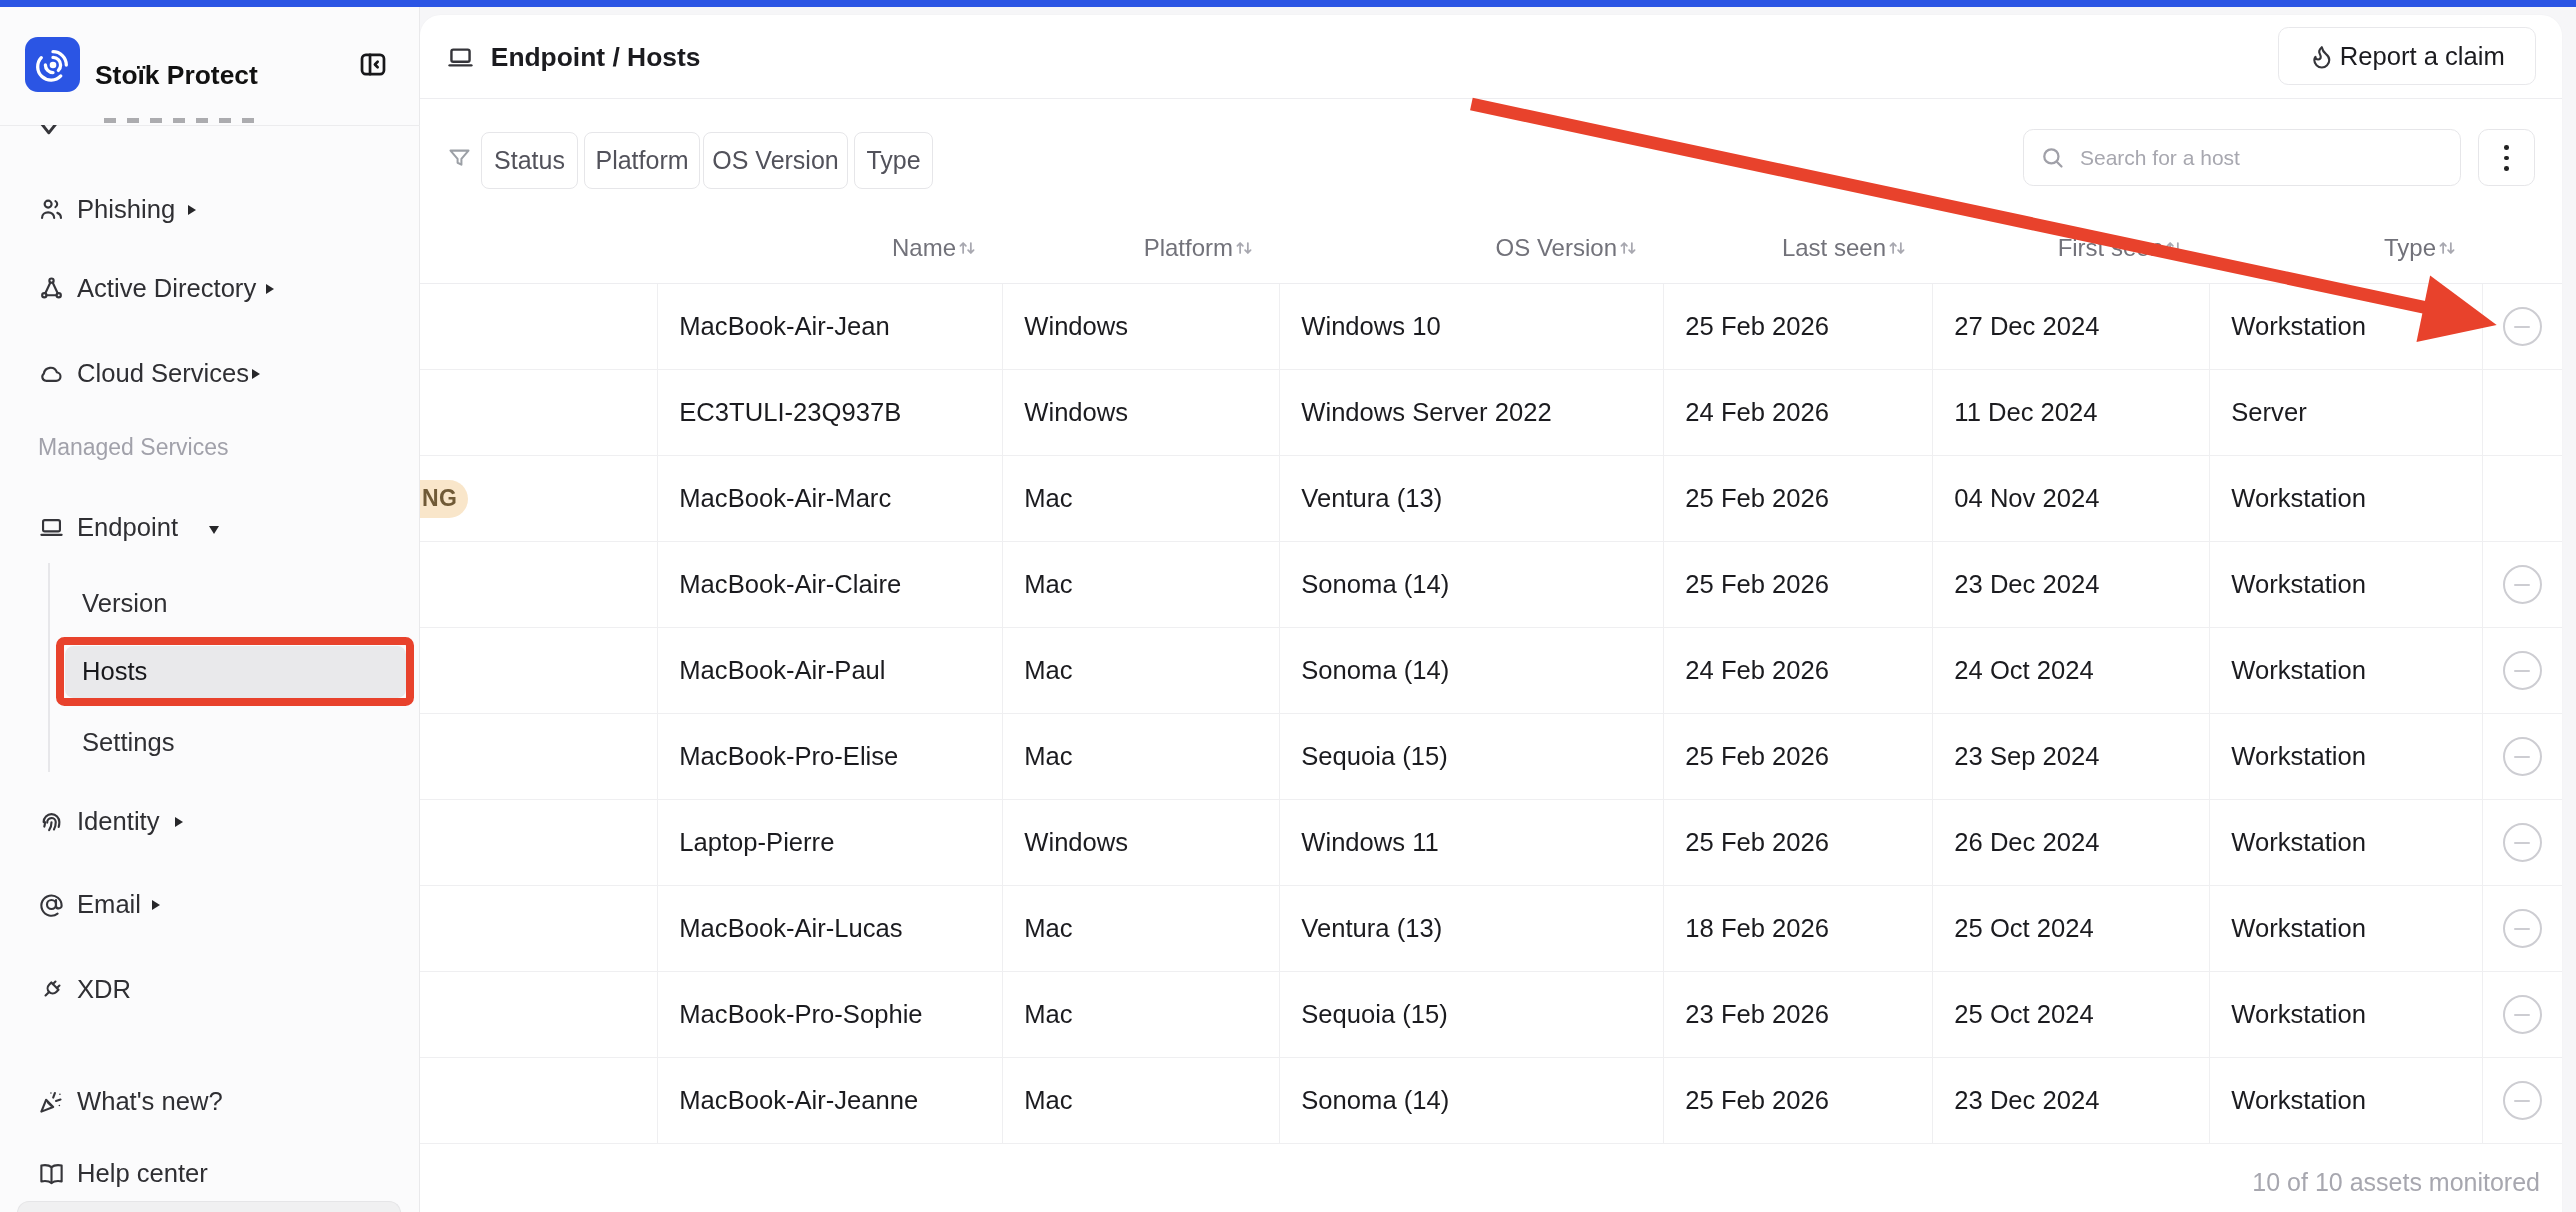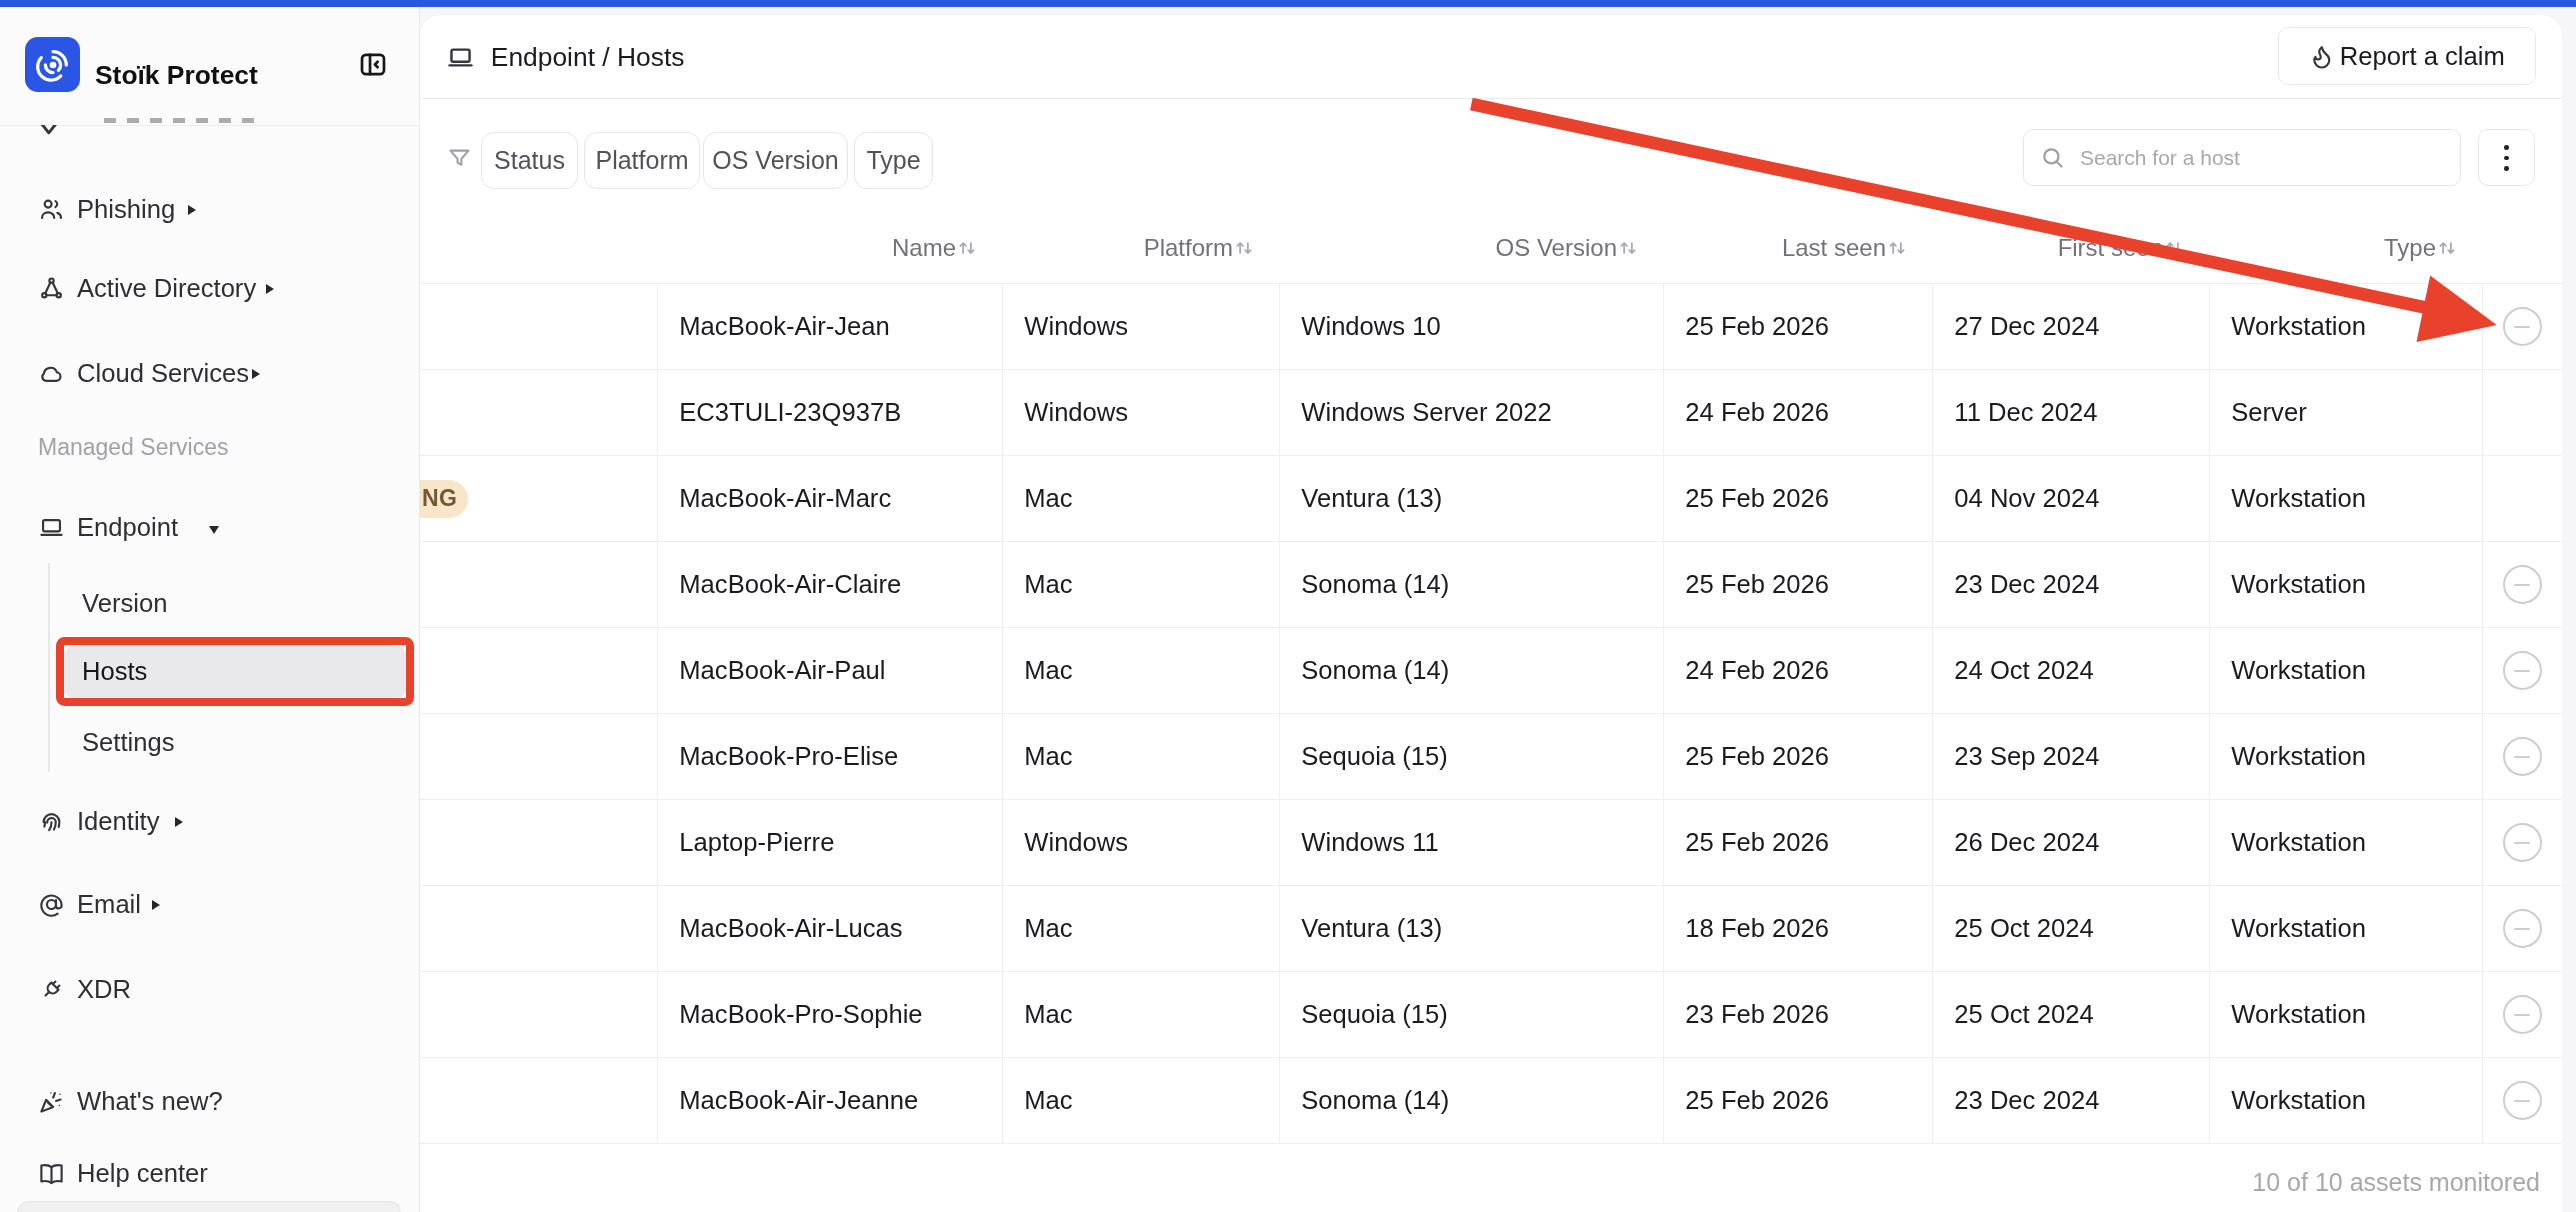--- a/index.html
+++ b/index.html
@@ -16,27 +16,27 @@
   .stroke{fill:none;stroke:#35353a;stroke-width:1.9;stroke-linecap:round;stroke-linejoin:round}
 
   
   #top-strip{left:0;top:0;width:2576px;height:6.8px;background:var(--blue);z-index:90}
 
   
   #card{left:420px;top:15.4px;width:2142px;height:1198px;background:#fff;
         border-radius:20.5px 20.5px 0 0;z-index:5;box-shadow:0 0.9px 1.7px rgba(0,0,0,.04)}
   #topbar{left:0;top:0;width:2142px;height:84px;border-bottom:0.9px solid var(--line)}
   #breadcrumb{left:26.4px;top:0;height:84px;display:flex;align-items:center;gap:15.4px}
-  #breadcrumb .bc-text{font-size:26.4px;font-weight:400;color:var(--ink)}
+  #breadcrumb .bc-text{font-size:26.4px;font-weight:700;color:var(--ink)}
   #report-btn{left:1858px;top:12px;width:258px;height:58px;border:1.7px solid #e8e8eb;border-radius:10.2px;
       background:#fff;display:flex;align-items:center;justify-content:center;gap:5px;cursor:pointer}
   #report-btn span{font-size:25.6px;font-weight:500;color:var(--ink)}
 
   
-  .chip{position:absolute;top:117px;height:57px;border:1.7px solid var(--chipline);border-radius:13px;
+  .chip{position:absolute;top:117px;height:57px;border:1.7px solid var(--chipline);border-radius:8px;
         background:#fff;display:flex;align-items:center;justify-content:center;
         font-size:25px;color:#52525b;cursor:pointer}
   #funnel{left:25.6px;top:130px}
   #search-box{left:1603px;top:114px;width:438px;height:57px;border:1.7px solid var(--chipline);
       border-radius:10.2px;display:flex;align-items:center;gap:13.6px;padding:0 15.4px;background:#fff}
   #search-box input{border:none;outline:none;flex:1;font-size:21px;color:var(--ink);
       font-family:inherit;background:transparent}
   #search-box input::placeholder{color:var(--faint)}
   #kebab-btn{left:2058px;top:114px;width:57px;height:57px;border:1.7px solid var(--chipline);
       border-radius:10.2px;background:#fff;display:flex;flex-direction:column;align-items:center;

